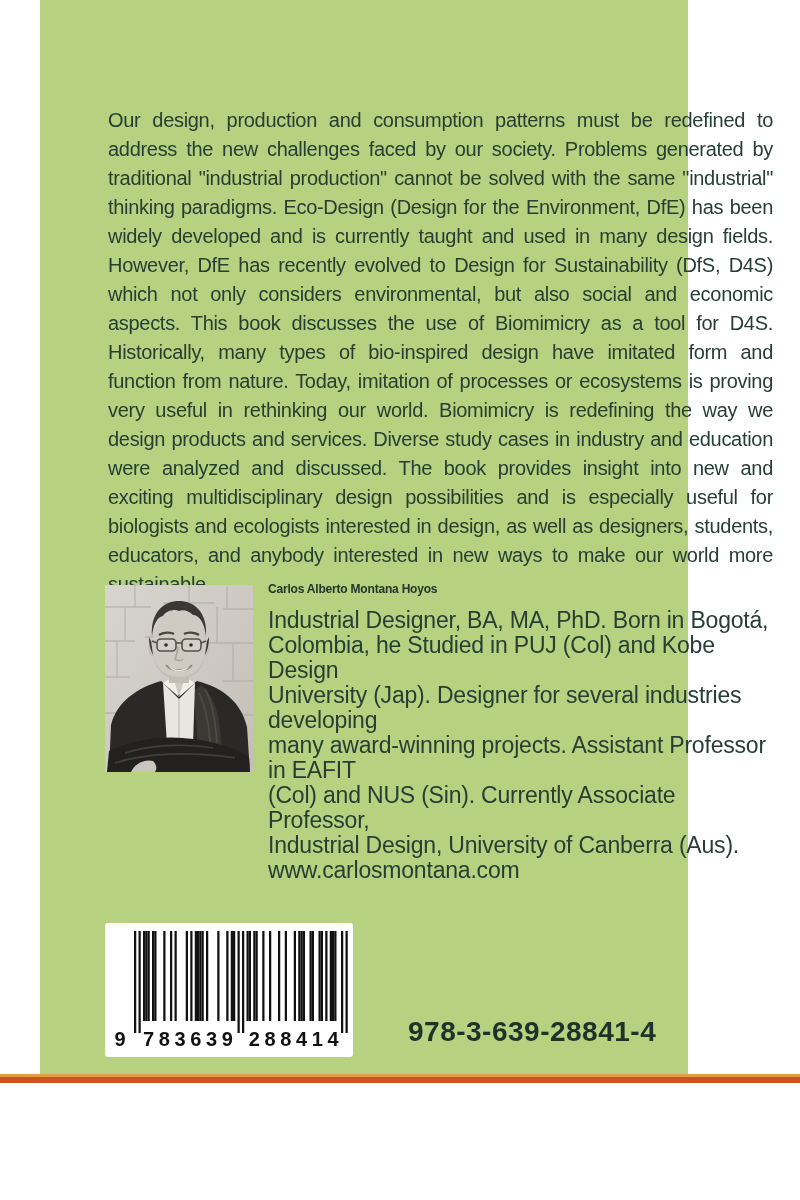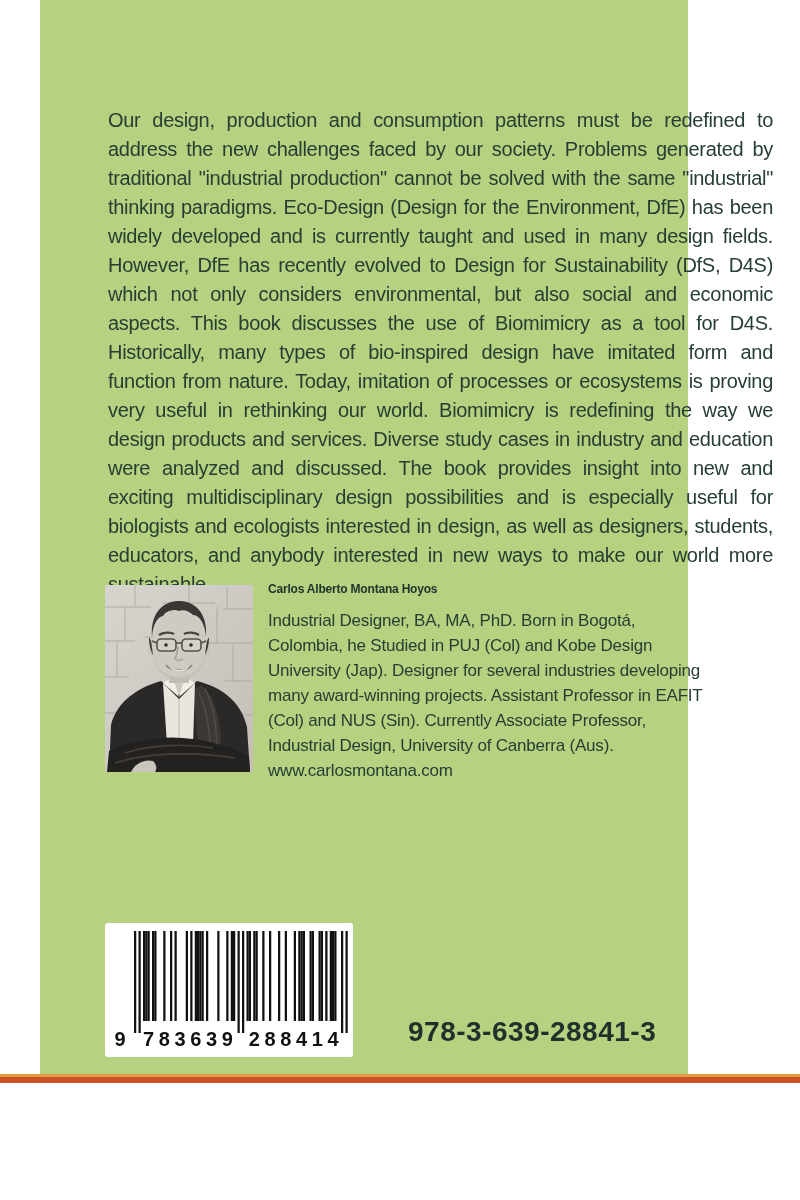--- a/index.html
+++ b/index.html
@@ -35,21 +35,21 @@
   .author-photo{
     position:absolute;left:65px;top:585px;width:148px;height:187px;
     display:block;
   }
   .author-name{
     position:absolute;left:228px;top:582px;width:505px;
     font-size:12px;font-weight:bold;color:#20362c;letter-spacing:-0.2px;
   }
   .author-bio{
     position:absolute;left:228px;top:608px;width:505px;
-    font-size:17px;line-height:25px;letter-spacing:-0.2px;
+    font-size:23px;line-height:25px;letter-spacing:-0.2px;
     color:#263e33;white-space:pre-line;
   }
   .barcode-box{
     position:absolute;left:65px;top:923px;width:248px;height:134px;
     background:#ffffff;border-radius:3px;
   }
   .barcode-svg{position:absolute;left:1px;top:4px;}
   .isbn-text{
     position:absolute;left:368px;top:1016px;
     font-size:28px;font-weight:bold;letter-spacing:0.5px;
@@ -201,19 +201,19 @@
         <text x="121.375" y="119" font-size="20" font-weight="bold" font-family="&quot;Liberation Sans&quot;, sans-serif" fill="#111111" text-anchor="middle">9</text>
         <text x="148.375" y="119" font-size="20" font-weight="bold" font-family="&quot;Liberation Sans&quot;, sans-serif" fill="#111111" text-anchor="middle">2</text>
         <text x="164.125" y="119" font-size="20" font-weight="bold" font-family="&quot;Liberation Sans&quot;, sans-serif" fill="#111111" text-anchor="middle">8</text>
         <text x="179.875" y="119" font-size="20" font-weight="bold" font-family="&quot;Liberation Sans&quot;, sans-serif" fill="#111111" text-anchor="middle">8</text>
         <text x="195.625" y="119" font-size="20" font-weight="bold" font-family="&quot;Liberation Sans&quot;, sans-serif" fill="#111111" text-anchor="middle">4</text>
         <text x="211.375" y="119" font-size="20" font-weight="bold" font-family="&quot;Liberation Sans&quot;, sans-serif" fill="#111111" text-anchor="middle">1</text>
         <text x="227.125" y="119" font-size="20" font-weight="bold" font-family="&quot;Liberation Sans&quot;, sans-serif" fill="#111111" text-anchor="middle">4</text>
       </svg>
   </div>
 
-  <div class="isbn-text">978-3-639-28841-3</div>
+  <div class="isbn-text">978-3-639-28841-4</div>
 
 </div>
 
 <div class="strip-light"></div>
 <div class="strip-dark"></div>
 <div class="bottom-margin"></div>
 
 </body></html>

